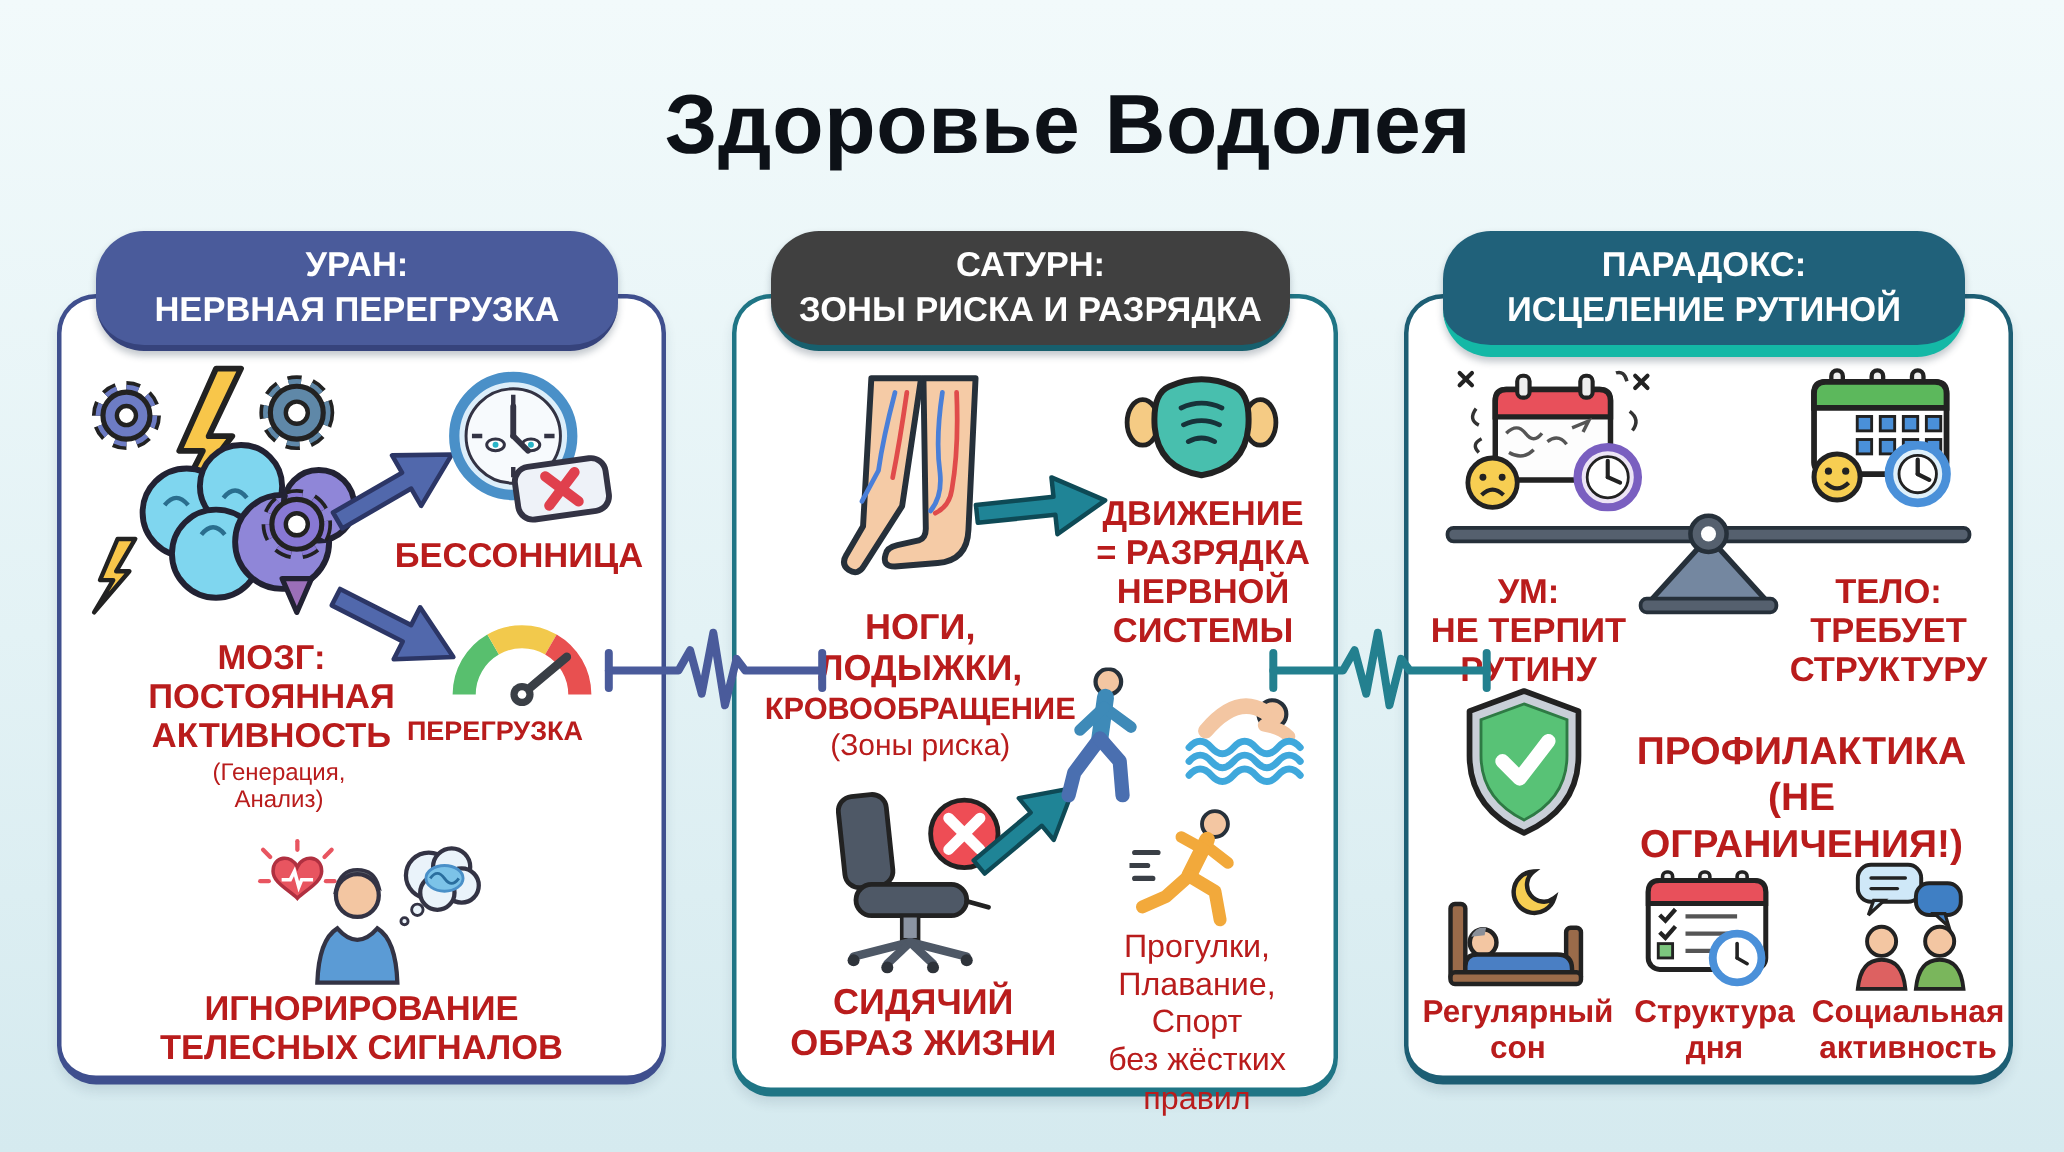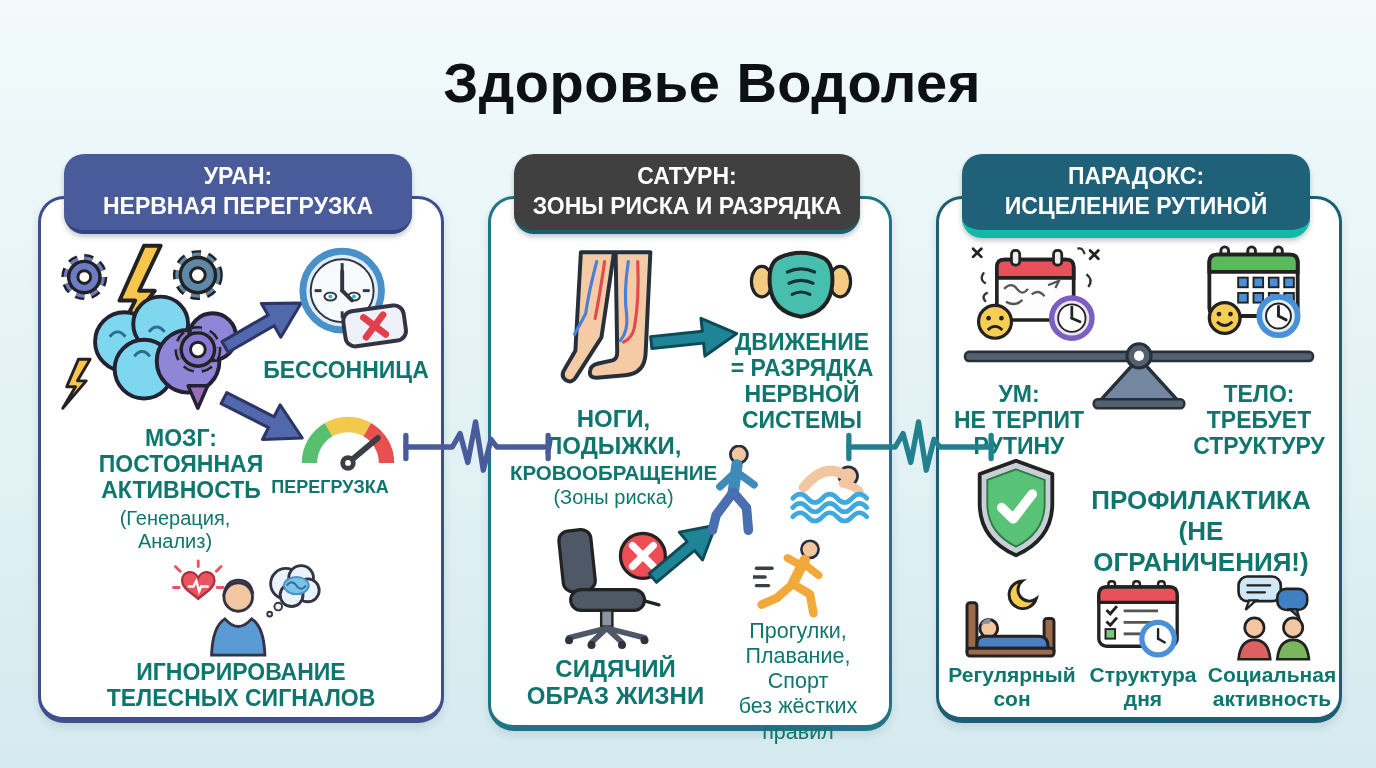--- a/index.html
+++ b/index.html
@@ -15,29 +15,29 @@
     font-size:56px;font-weight:700;color:#0d1117;letter-spacing:.5px;padding-left:24px;
   }
   .card{
     position:absolute;background:#fff;border-radius:26px;z-index:1;
     box-shadow:0 4px 8px rgba(30,60,80,.12);
   }
   .card-uranus{left:38px;top:196px;width:400px;height:518px;border:3.5px solid #3f4f8e;border-bottom-width:6px;}
   .card-saturn{left:488px;top:196px;width:398px;height:526px;border:3.5px solid #1f7585;border-bottom-width:6px;}
   .card-paradox{left:936px;top:196px;width:400px;height:518px;border:3.5px solid #1d5e74;border-bottom-width:6px;}
   .badge{
-    position:absolute;z-index:3;border-radius:20px;
+    position:absolute;z-index:3;border-radius:32px;
     display:flex;align-items:center;justify-content:center;text-align:center;
     color:#fff;font-weight:700;font-size:23px;line-height:1.3;white-space:pre-line;
     box-shadow:0 3px 5px rgba(20,40,60,.25);
   }
   .badge-uranus{left:64px;top:154px;width:348px;height:76px;background:#4a5b9b;border-bottom:4px solid #36437c;}
   .badge-saturn{left:514px;top:154px;width:346px;height:76px;background:#404040;border-bottom:4px solid #175f6d;}
   .badge-paradox{left:962px;top:154px;width:348px;height:76px;background:#20617a;border-bottom:8px solid #14b8a6;}
-  .lbl{position:absolute;text-align:center;white-space:pre-line;line-height:1.13;color:#0f766e;}
+  .lbl{position:absolute;text-align:center;white-space:pre-line;line-height:1.13;color:#b91c1c;}
   .b{font-weight:700;}
   .connector{position:absolute;z-index:2;}
   svg{display:block;}
 </style>
 </head>
 <body>
 
 <div class="title">Здоровье Водолея</div>
 
 <div class="badge badge-uranus">УРАН:
@@ -110,21 +110,21 @@
     <path d="M75,29.4 A40,40 0 0 1 95,64" stroke="#e85050" stroke-width="16" fill="none"></path>
     <line x1="55" y1="64" x2="86" y2="38" stroke="#3a3f46" stroke-width="6" stroke-linecap="round"></line>
     <circle cx="55" cy="64" r="8" fill="#3a3f46"></circle>
       <circle cx="55" cy="64" r="3" fill="#fff"></circle>
   </svg>
   <div class="lbl b" style="left:184px;top:278px;width:210px;font-size:18px">ПЕРЕГРУЗКА</div>
 
   <div class="lbl b" style="left:25px;top:226px;width:230px;font-size:23px">МОЗГ:
 ПОСТОЯННАЯ
 АКТИВНОСТЬ</div>
-  <div class="lbl" style="left:19px;top:308px;width:230px;font-size:20px">(Генерация,
+  <div class="lbl" style="left:30px;top:308px;width:230px;font-size:16px">(Генерация,
 Анализ)</div>
 
   <svg class="abs" style="left:118px;top:358px" width="168" height="100" viewBox="0 0 170 105">
     <g>
       <path d="M38,22 c-4,-9 -17,-8 -17,3 c0,8 11,13 17,19 c6,-6 17,-11 17,-19 c0,-11 -13,-12 -17,-3 Z" fill="#e85560" stroke="#b03040" stroke-width="2.5"></path>
       <polyline points="27,31 33,31 36,25 39,36 41,31 49,31" fill="none" stroke="#fff" stroke-width="2.5"></polyline>
       <g stroke="#e85560" stroke-width="3" stroke-linecap="round">
         <line x1="14" y1="10" x2="19" y2="15"></line>
           <line x1="38" y1="4" x2="38" y2="10"></line>
         <line x1="62" y1="10" x2="57" y2="15"></line>

